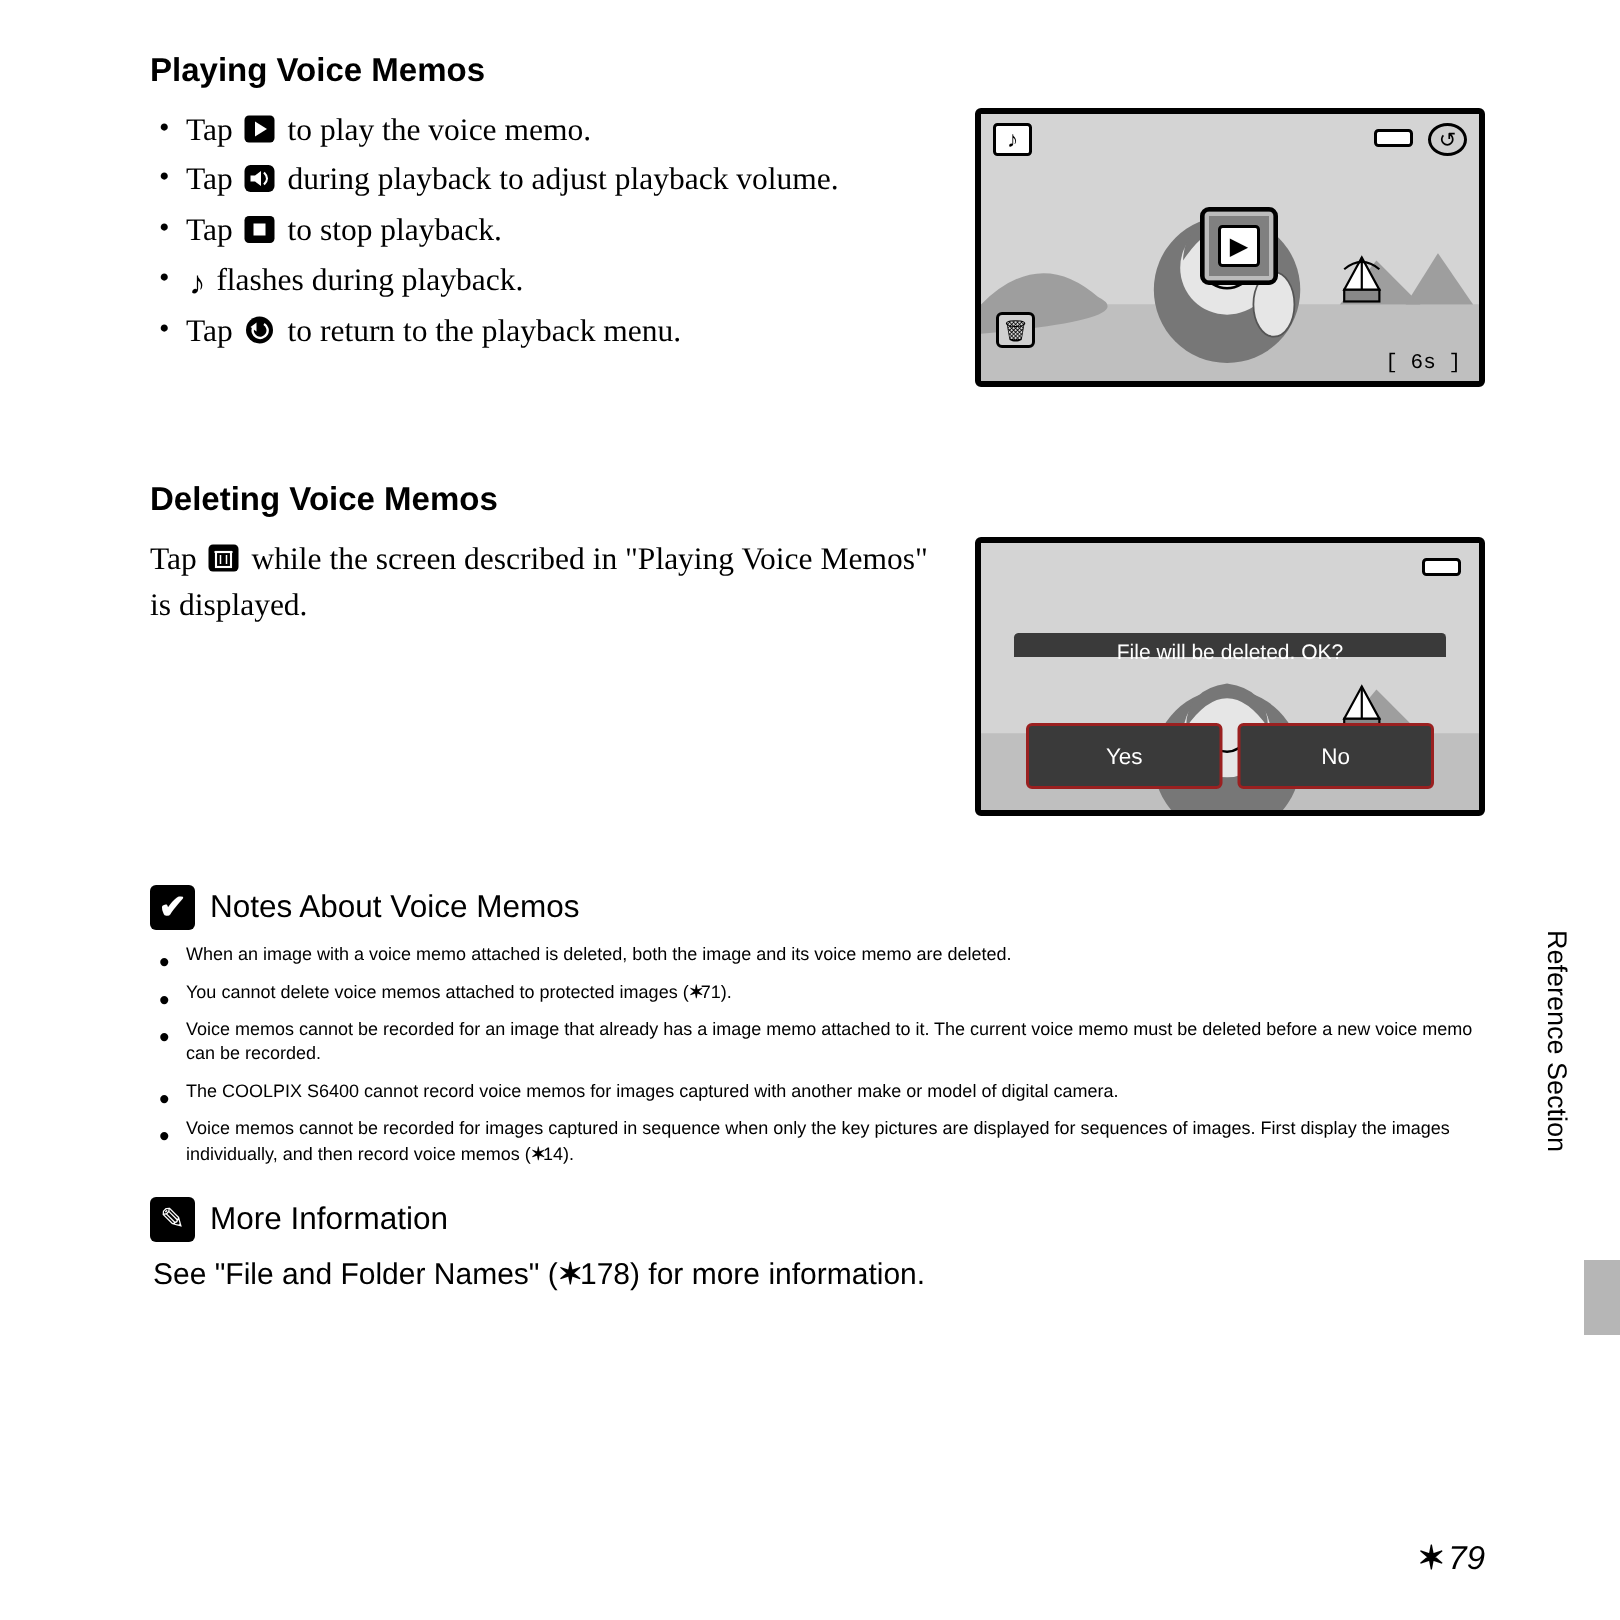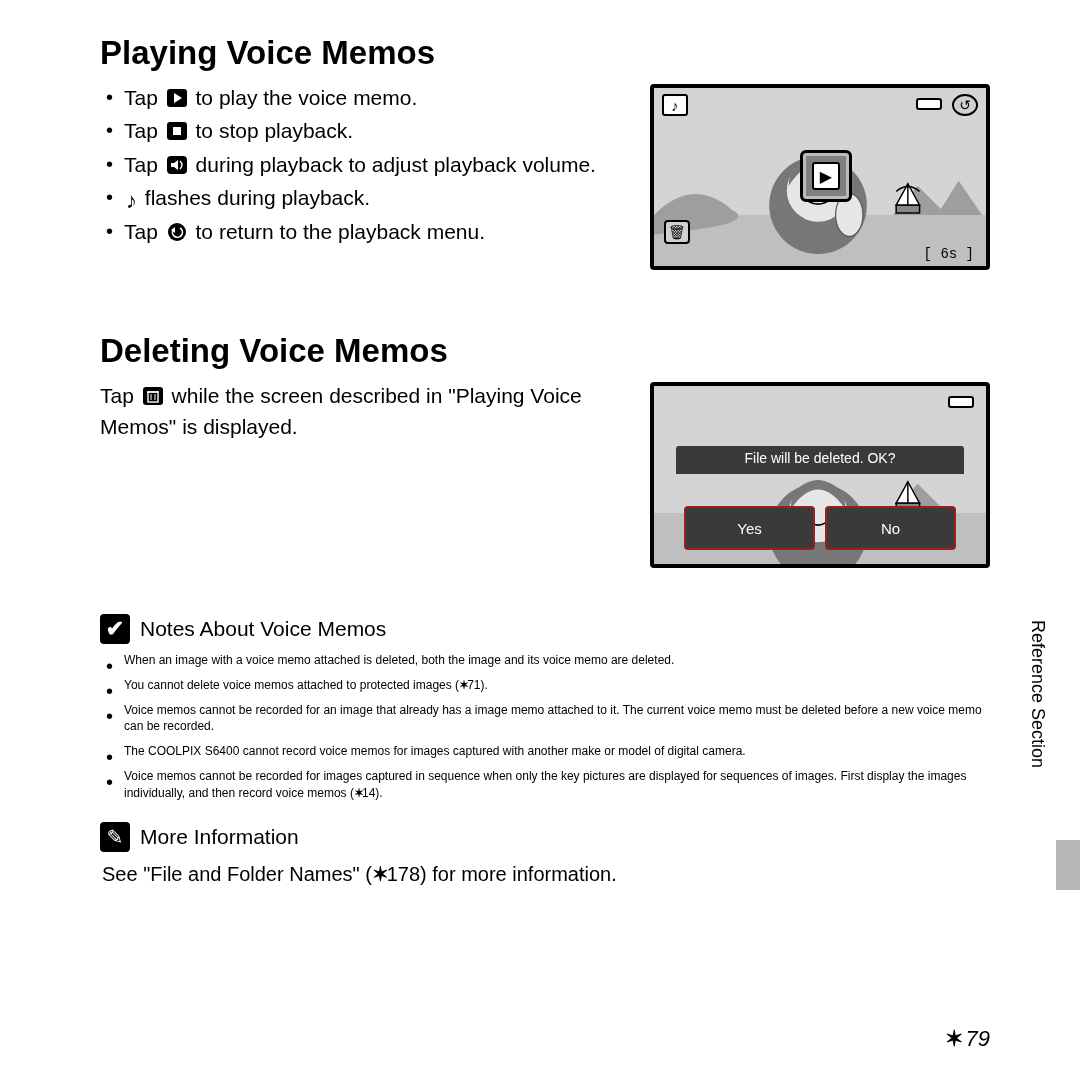--- a/index.html
+++ b/index.html
@@ -6,23 +6,23 @@
   body {
     width: 1080px;
     height: 1080px;
     background: #fff;
     font-family: "Helvetica Neue", Arial, sans-serif;
     color: #000;
     position: relative;
     padding: 34px 90px 30px 100px;
     overflow: hidden;
   }
-  h2 { font-size: 33px; font-weight: 700; margin-bottom: 12px; }
+  h2 { font-size: 22px; font-weight: 700; margin-bottom: 12px; }
   .row { display: flex; gap: 28px; align-items: flex-start; }
-  .text-col { flex: 1 1 auto; font-size: 21px; line-height: 1.35; }
+  .text-col { flex: 1 1 auto; font-size: 21px; line-height: 1.35; font-family: Liberation Serif, serif; }
   .img-col { flex: 0 0 340px; }
   ul { list-style: none; padding-left: 0; }
   ul li { position: relative; padding-left: 24px; margin-bottom: 2px; }
   ul li::before {
     content: "•"; position: absolute; left: 6px; top: 0; font-size: 20px;
   }
   .inline-icon { vertical-align: -3px; margin: 0 2px; }
   .screen {
     width: 340px; height: 186px; border: 4px solid #000; border-radius: 4px;
     background: #c9c9c9; position: relative; overflow: hidden;
@@ -58,21 +58,21 @@
     position: absolute; top: 62px; left: 146px; width: 52px; height: 52px;
     background: #808080; border: 3px solid #000; border-radius: 6px;
     display:flex;align-items:center;justify-content:center;
     box-shadow: 0 0 0 3px #bbb inset;
   }
   .play-btn .inner {
     width:28px;height:28px;border:2px solid #000;background:#fff;border-radius:3px;
     display:flex;align-items:center;justify-content:center;
   }
   .dialog-bar {
-    position:absolute; top:60px; left:22px; right:22px; height:28px;
+    position:absolute; top:60px; left:22px; right:22px; height:16px;
     background:#3a3a3a; color:#fff; font-size:14px; text-align:center;
     line-height:24px; border-radius:3px 3px 0 0;
   }
   .dlg-buttons {
     position:absolute; bottom:14px; left:30px; right:30px; display:flex; gap:10px;
   }
   .dlg-btn {
     flex:1; height:44px; background:#3a3a3a; color:#fff; font-size:15px;
     border:2px solid #9a2020; border-radius:4px; display:flex;
     align-items:center; justify-content:center;
@@ -117,28 +117,28 @@
 <section>
   <h2>Playing Voice Memos</h2>
   <div class="row">
     <div class="text-col">
       <ul id="playing-list">
           <li>Tap <span class="inline-icon"><svg width="22" height="20">
                 <rect x="1" y="1" width="20" height="18" rx="3" fill="#000"></rect>
                 <polygon points="8,5 8,15 16,10" fill="#fff"></polygon>
               </svg></span> to play the voice memo.</li>
           <li>Tap <span class="inline-icon"><svg width="22" height="20">
-                <rect x="1" y="1" width="20" height="18" rx="3" fill="#000"></rect>
-                <rect x="7" y="6" width="8" height="8" fill="#fff"></rect>
-              </svg></span> to stop playback.</li>
-          <li>Tap <span class="inline-icon"><svg width="22" height="20">
                 <rect x="1" y="1" width="20" height="18" rx="4" fill="#000"></rect>
                 <polygon points="5,8 8,8 12,5 12,15 8,12 5,12" fill="#fff"></polygon>
                 <path d="M14 6 Q18 10 14 14" fill="none" stroke="#fff" stroke-width="1.4"></path>
               </svg></span> during playback to adjust playback volume.</li>
+          <li>Tap <span class="inline-icon"><svg width="22" height="20">
+                <rect x="1" y="1" width="20" height="18" rx="3" fill="#000"></rect>
+                <rect x="7" y="6" width="8" height="8" fill="#fff"></rect>
+              </svg></span> to stop playback.</li>
           <li><span class="inline-icon"><span style="font-size:22px;font-weight:700">♪</span></span> flashes during playback.</li>
           <li>Tap <span class="inline-icon"><svg width="22" height="20">
                 <circle cx="11" cy="10" r="9" fill="#000"></circle>
                 <path d="M14 6 A5 5 0 1 1 7 8" fill="none" stroke="#fff" stroke-width="1.6"></path>
                 <polygon points="5,8 9,5 9,11" fill="#fff"></polygon>
               </svg></span> to return to the playback menu.</li>
         </ul>
     </div>
     <div class="img-col">
       <div class="screen">

